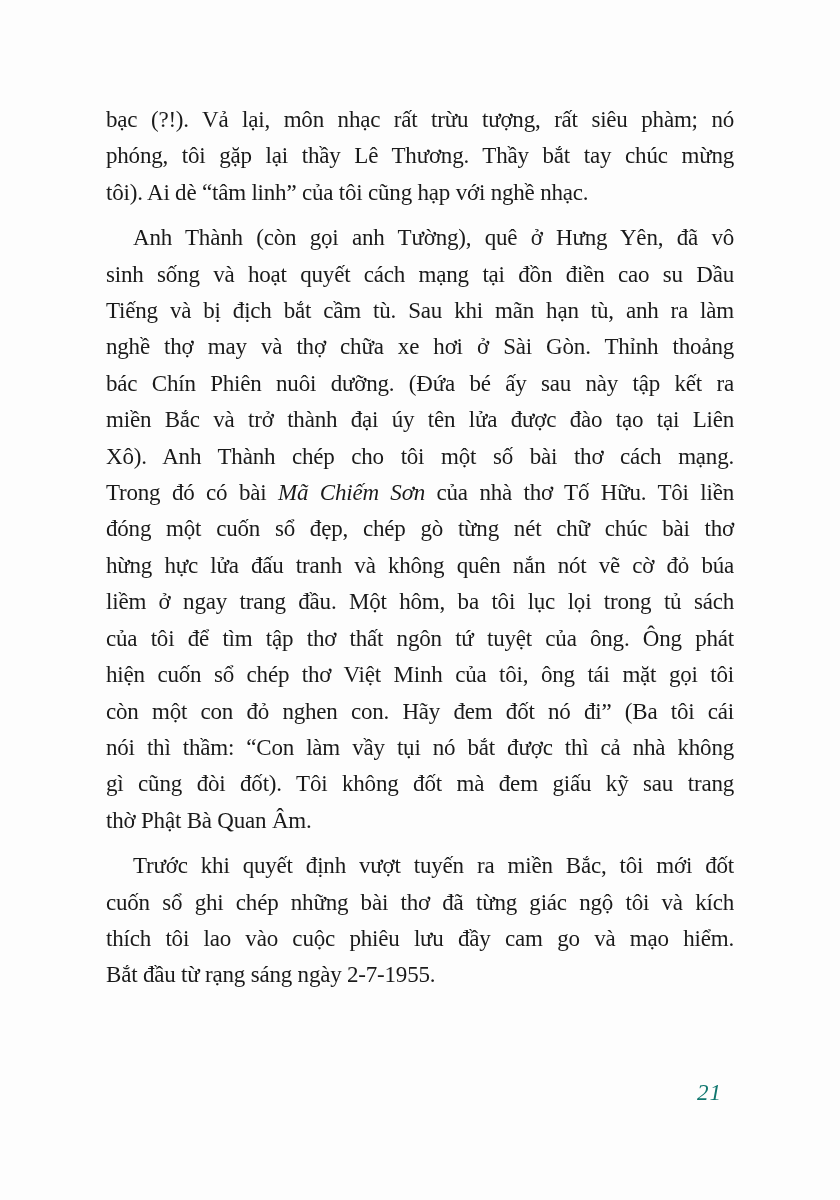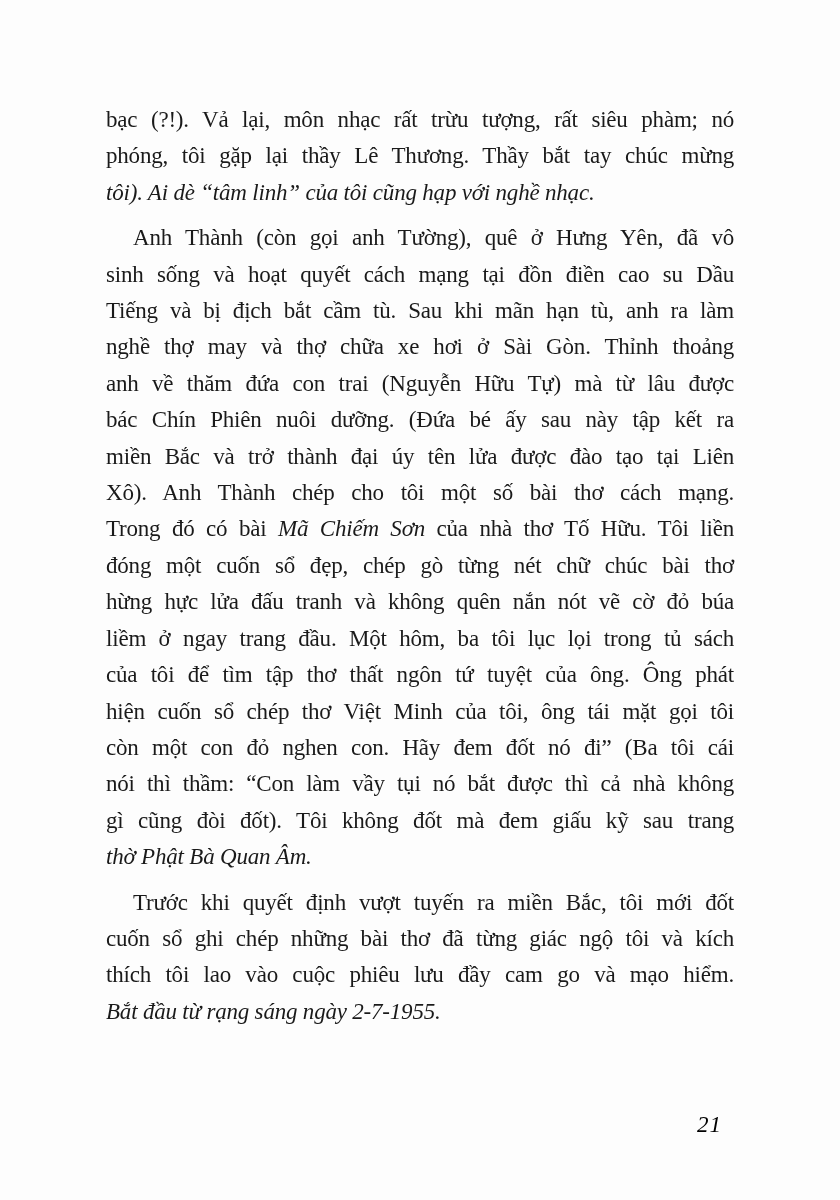--- a/index.html
+++ b/index.html
@@ -32,35 +32,34 @@
     font-size: 23px;
     line-height: 36.4px;
     letter-spacing: -0.2px;
     text-align: justify;
     text-align-last: justify;
     white-space: normal;
   }
   .line.last {
     text-align: left;
     text-align-last: left;
-    font-style: italic;
   }
   .line.indent {
     text-indent: 27px;
   }
   .line i {
     font-style: italic;
   }
   .page-number {
     position: absolute;
-    top: 1112px;
+    top: 1080px;
     right: 118px;
     font-size: 23px;
     font-style: italic;
-    color: #000000;
+    color: #0f766e;
     letter-spacing: 1px;
   }
 </style>
 </head>
 <body>
 
 <div class="page">
 
   <div class="text-block">
 
@@ -68,21 +67,20 @@
       <div class="line">bạc (?!). Vả lại, môn nhạc rất trừu tượng, rất siêu phàm; nó</div>
       <div class="line">phóng, tôi gặp lại thầy Lê Thương. Thầy bắt tay chúc mừng</div>
       <div class="line last">tôi). Ai dè “tâm linh” của tôi cũng hạp với nghề nhạc.</div>
     </div>
 
     <div class="paragraph">
       <div class="line indent">Anh Thành (còn gọi anh Tường), quê ở Hưng Yên, đã vô</div>
       <div class="line">sinh sống và hoạt quyết cách mạng tại đồn điền cao su Dầu</div>
       <div class="line">Tiếng và bị địch bắt cầm tù. Sau khi mãn hạn tù, anh ra làm</div>
       <div class="line">nghề thợ may và thợ chữa xe hơi ở Sài Gòn. Thỉnh thoảng</div>
-      <div class="line">anh về thăm đứa con trai (Nguyễn Hữu Tự) mà từ lâu được</div>
       <div class="line">bác Chín Phiên nuôi dưỡng. (Đứa bé ấy sau này tập kết ra</div>
       <div class="line">miền Bắc và trở thành đại úy tên lửa được đào tạo tại Liên</div>
       <div class="line">Xô). Anh Thành chép cho tôi một số bài thơ cách mạng.</div>
       <div class="line"><span>Trong đó có bài </span><i>Mã Chiếm Sơn</i><span> của nhà thơ Tố Hữu. Tôi liền</span></div>
       <div class="line">đóng một cuốn sổ đẹp, chép gò từng nét chữ chúc bài thơ</div>
       <div class="line">hừng hực lửa đấu tranh và không quên nắn nót vẽ cờ đỏ búa</div>
       <div class="line">liềm ở ngay trang đầu. Một hôm, ba tôi lục lọi trong tủ sách</div>
       <div class="line">của tôi để tìm tập thơ thất ngôn tứ tuyệt của ông. Ông phát</div>
       <div class="line">hiện cuốn sổ chép thơ Việt Minh của tôi, ông tái mặt gọi tôi</div>
       <div class="line">còn một con đỏ nghen con. Hãy đem đốt nó đi” (Ba tôi cái</div>

